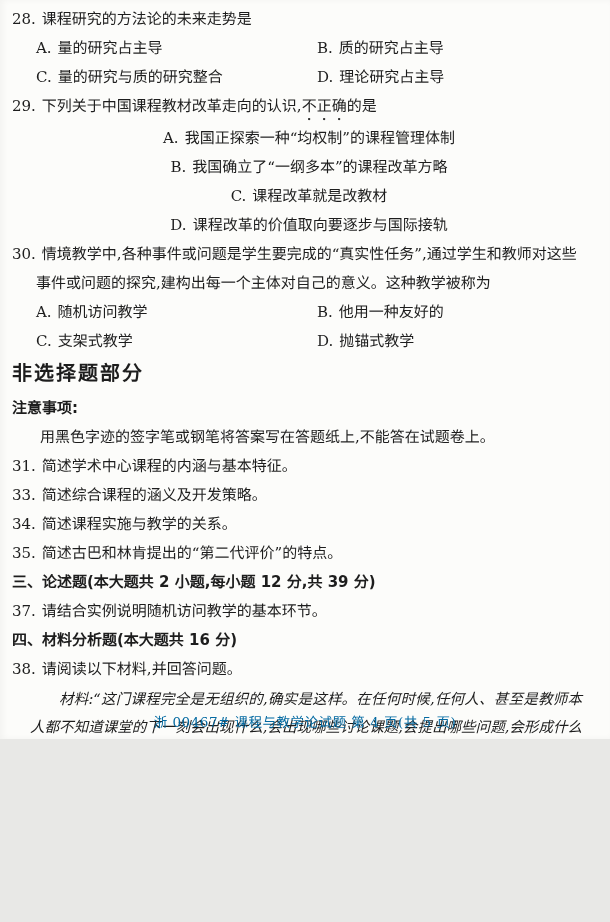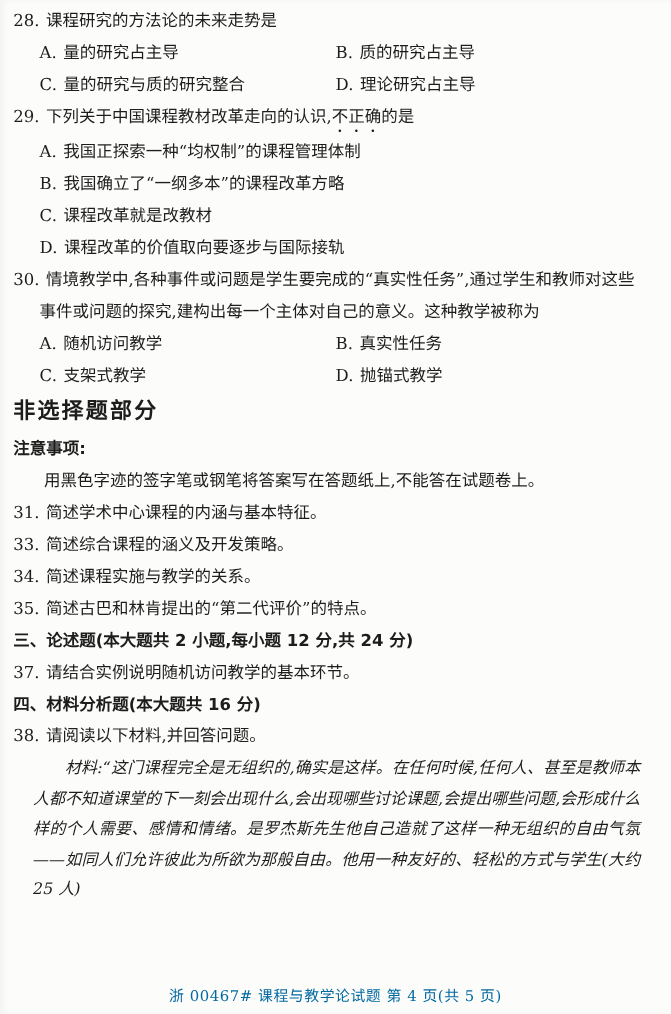--- a/index.html
+++ b/index.html
@@ -1,37 +1,37 @@
 <!DOCTYPE html>
 <html lang="zh-CN"><head>
 <meta charset="utf-8">
 <style>
   html,body { margin:0; padding:0; background:#e8e8e6; }
   .page {
     position:relative;
-    width:610px; height:922px;
+    width:610px; height:739px;
     margin:0 auto;
     background:#fcfcfa;
     color:#1d1d1d;
     font-family:"DejaVu Serif","Liberation Serif",serif;
     font-size:15px;
     overflow:hidden;
     box-shadow:inset 3px 0 6px rgba(0,0,0,0.04);
   }
   .content { padding:5px 28px 0 12px; }
 
   
   .q-stem { line-height:29px; padding-left:24px; text-indent:-24px; }
   .q-num { margin-right:6px; }
 
   
   .opt-row { display:flex; line-height:29px; padding-left:24px;justify-content:flex-end; }
   .opt-left { width:269px; flex:0 0 269px; }
-  .opt-right { flex:1; }
-  .opt-stacked { line-height:29px; padding-left:24px; }
+  .opt-right { flex:1;margin-left:12px; }
+  .opt-stacked { line-height:29px; padding-left:24px;text-align:center; }
   .opt-label { margin-right:6px; }
 
   
   .emph {
     -webkit-text-emphasis:filled dot #1d1d1d;
     -webkit-text-emphasis-position:under;
     text-emphasis:filled dot #1d1d1d;
     text-emphasis-position:under right;
   }
 
@@ -100,39 +100,39 @@
       <div class="opt-stacked"><span class="opt-label">A.</span><span>我国正探索一种“均权制”的课程管理体制</span></div>
       <div class="opt-stacked"><span class="opt-label">B.</span><span>我国确立了“一纲多本”的课程改革方略</span></div>
       <div class="opt-stacked"><span class="opt-label">C.</span><span>课程改革就是改教材</span></div>
       <div class="opt-stacked"><span class="opt-label">D.</span><span>课程改革的价值取向要逐步与国际接轨</span></div>
     </div>
 
     <div>
       <div class="q-stem"><span class="q-num">30.</span><span>情境教学中,各种事件或问题是学生要完成的“真实性任务”,通过学生和教师对这些事件或问题的探究,建构出每一个主体对自己的意义。这种教学被称为</span></div>
       <div class="opt-row">
         <div class="opt-left"><span class="opt-label">A.</span><span>随机访问教学</span></div>
-        <div class="opt-right"><span class="opt-label">B.</span><span>真实性任务</span></div>
+        <div class="opt-right"><span class="opt-label">B.</span><span>他用一种友好的</span></div>
       </div>
       <div class="opt-row">
         <div class="opt-left"><span class="opt-label">C.</span><span>支架式教学</span></div>
         <div class="opt-right"><span class="opt-label">D.</span><span>抛锚式教学</span></div>
       </div>
     </div>
 
     <div class="main-heading">非选择题部分</div>
 
     <div class="notice-title">注意事项:</div>
     <div class="notice-text">用黑色字迹的签字笔或钢笔将答案写在答题纸上,不能答在试题卷上。</div>
 
     <div class="q-item"><span class="q-num">31.</span><span>简述学术中心课程的内涵与基本特征。</span></div>
     <div class="q-item"><span class="q-num">33.</span><span>简述综合课程的涵义及开发策略。</span></div>
     <div class="q-item"><span class="q-num">34.</span><span>简述课程实施与教学的关系。</span></div>
     <div class="q-item"><span class="q-num">35.</span><span>简述古巴和林肯提出的“第二代评价”的特点。</span></div>
 
-    <div class="section-title">三、论述题(本大题共 2 小题,每小题 12 分,共 24 分)</div>
+    <div class="section-title">三、论述题(本大题共 2 小题,每小题 12 分,共 39 分)</div>
     <div class="q-item"><span class="q-num">37.</span><span>请结合实例说明随机访问教学的基本环节。</span></div>
 
     <div class="section-title">四、材料分析题(本大题共 16 分)</div>
     <div class="q-item"><span class="q-num">38.</span><span>请阅读以下材料,并回答问题。</span></div>
 
     <div class="material">材料:“这门课程完全是无组织的,确实是这样。在任何时候,任何人、甚至是教师本人都不知道课堂的下一刻会出现什么,会出现哪些讨论课题,会提出哪些问题,会形成什么样的个人需要、感情和情绪。是罗杰斯先生他自己造就了这样一种无组织的自由气氛——如同人们允许彼此为所欲为那般自由。他用一种友好的、轻松的方式与学生(大约 25 人)</div>
 
   </div>
 
   <div class="footer">浙 00467# 课程与教学论试题 第 4 页(共 5 页)</div>

